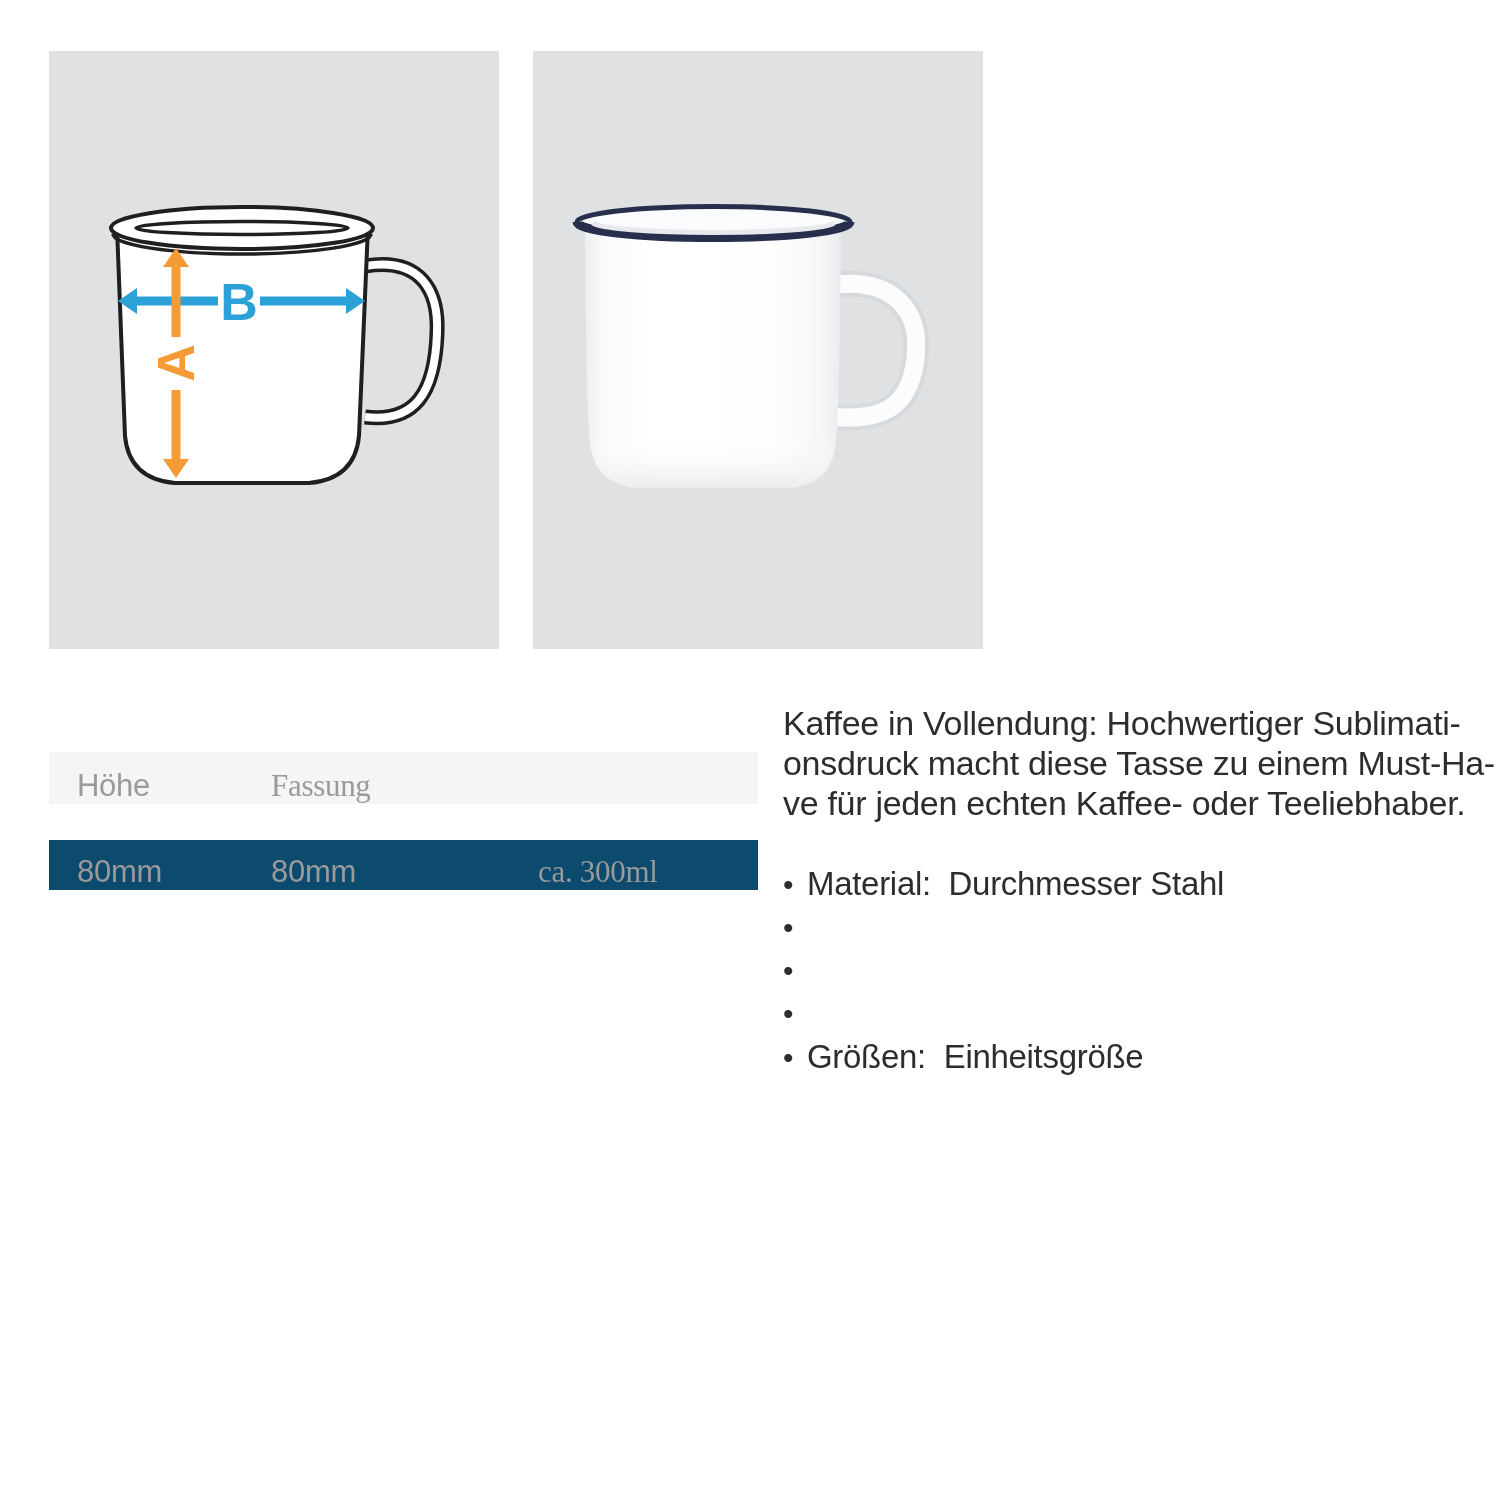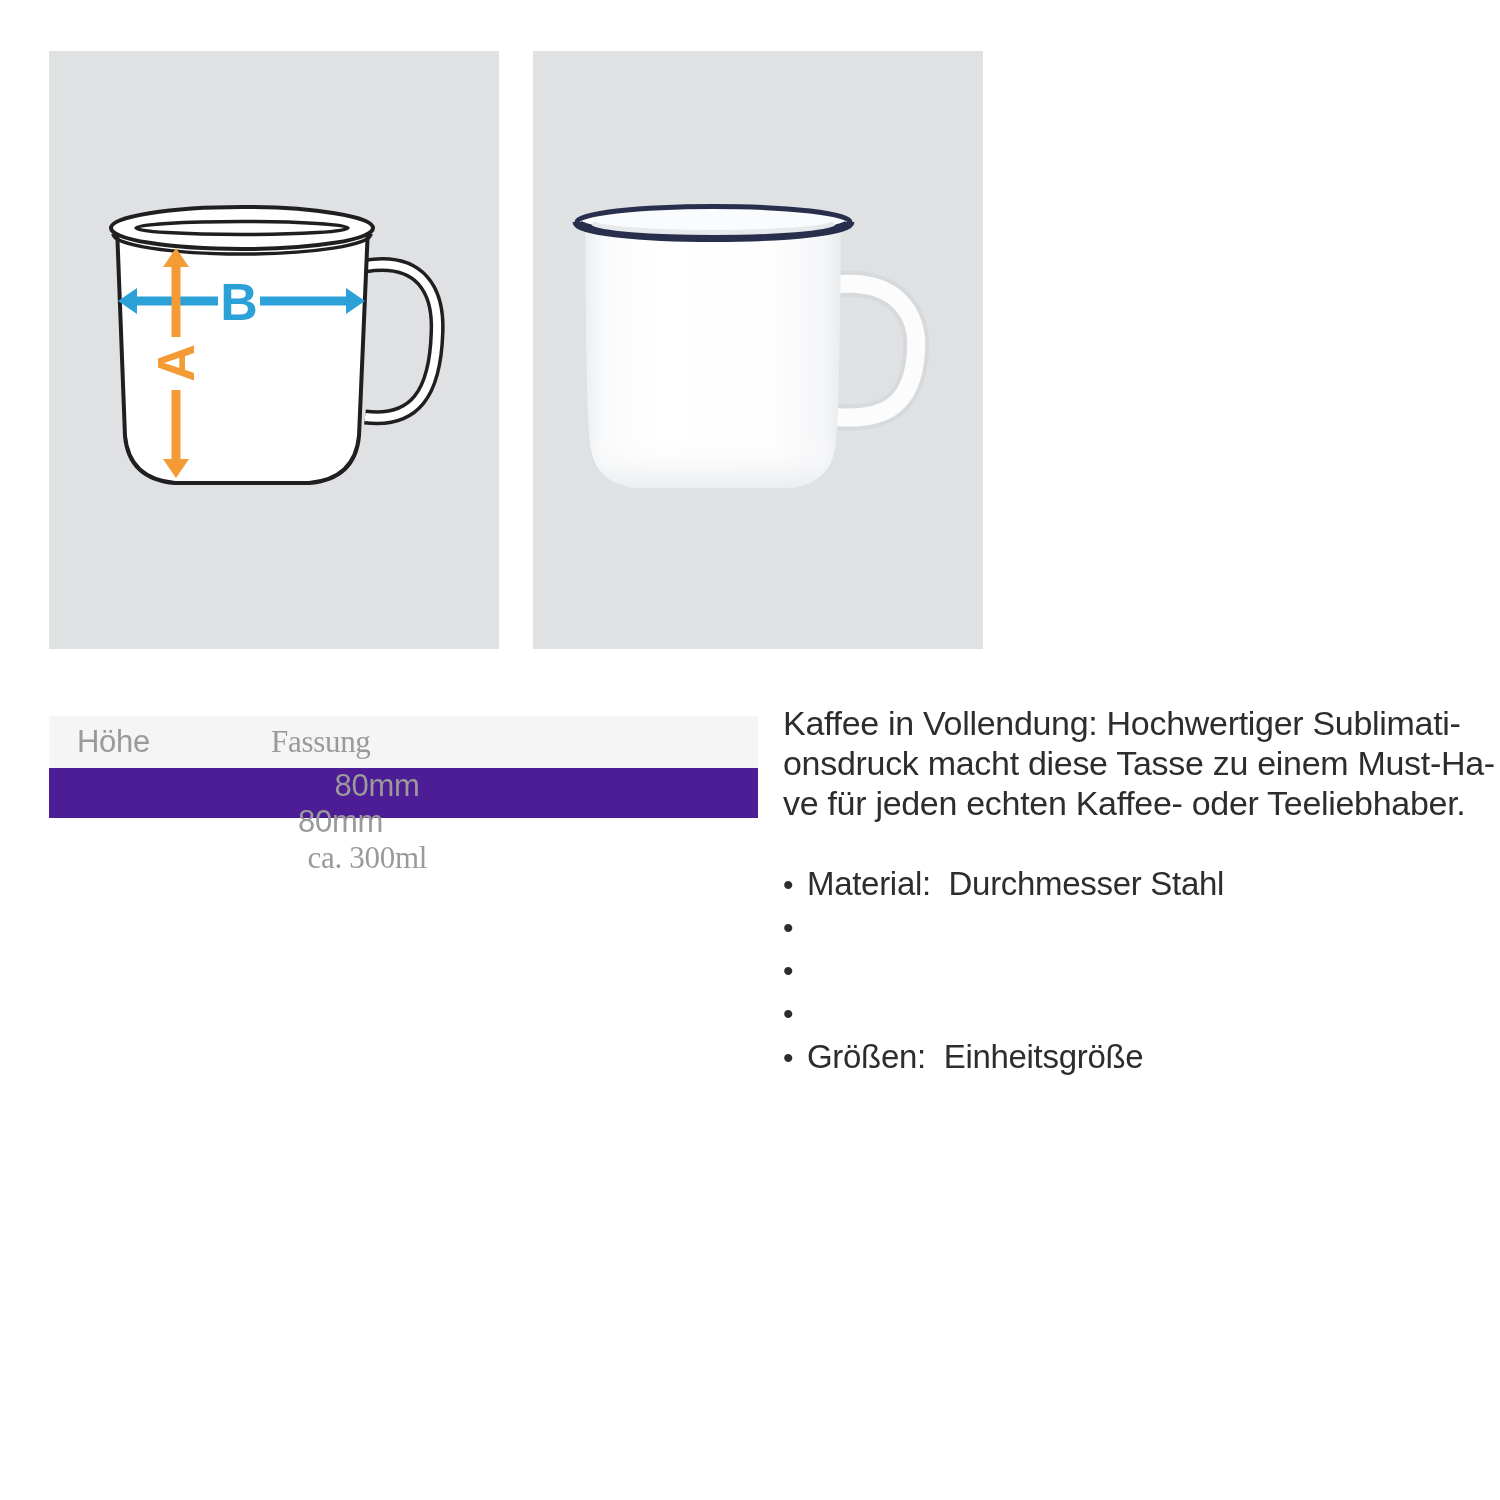--- a/index.html
+++ b/index.html
@@ -25,23 +25,23 @@
   
   .size-table {
     position: absolute;
     left: 49px;
     top: 716px;
     width: 709px;
     font-size: 31px;
     letter-spacing: -0.3px;
     color: #9a9a9a;
   }
-  .size-row { display: flex; align-items: center; }
+  .size-row { display: flex; align-items: flex-end; margin-top: 36px; }
   .size-row.header { background: #f5f5f6; height: 52px; }
-  .size-row.values { background: #4c1d95; height: 50px; flex-direction: column; }
+  .size-row.values { background: #0c4a6e; height: 50px; }
   .size-cell { padding-left: 28px; box-sizing: border-box; white-space: pre; }
   .col-1 { width: 194px; }
   .col-2 { width: 267px; }
   .col-3 { width: 248px; font-family: Liberation Serif, serif; }
 
   
   .description {
     position: absolute;
     left: 783px;
     top: 703px;

